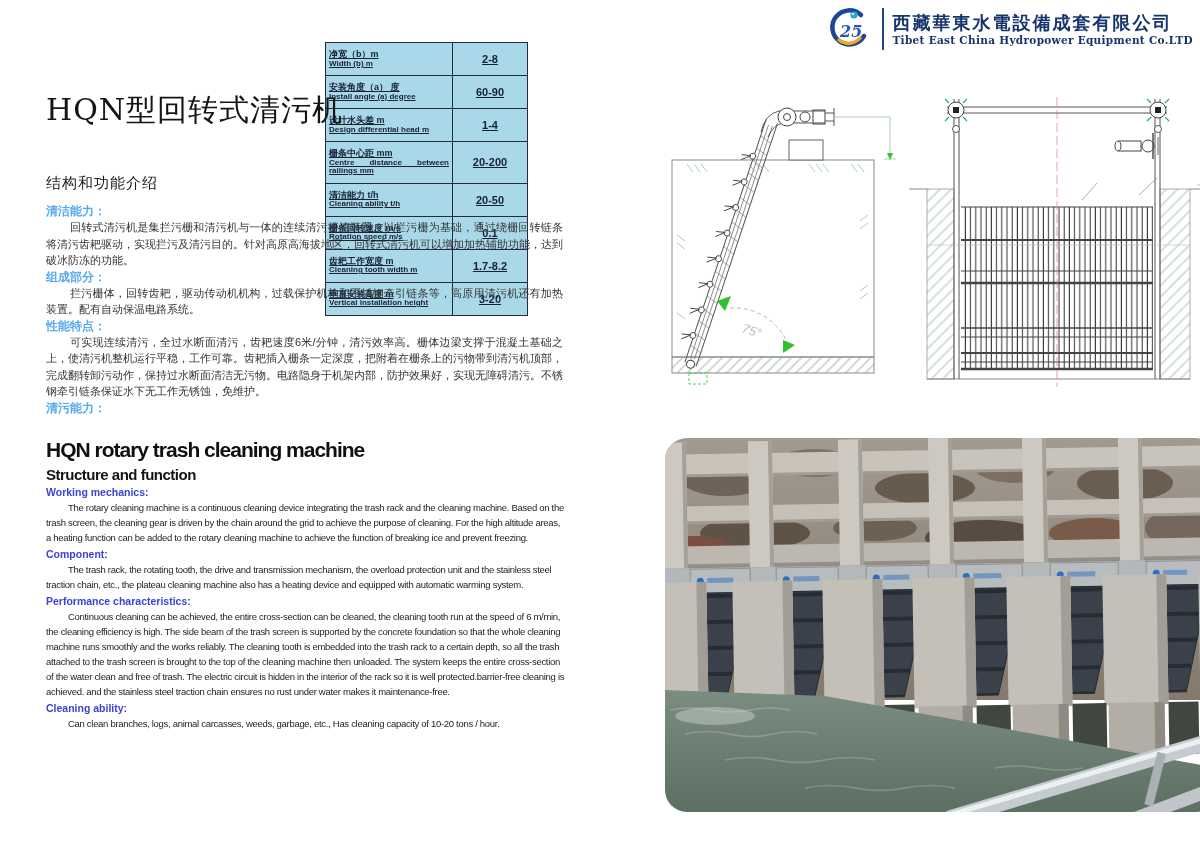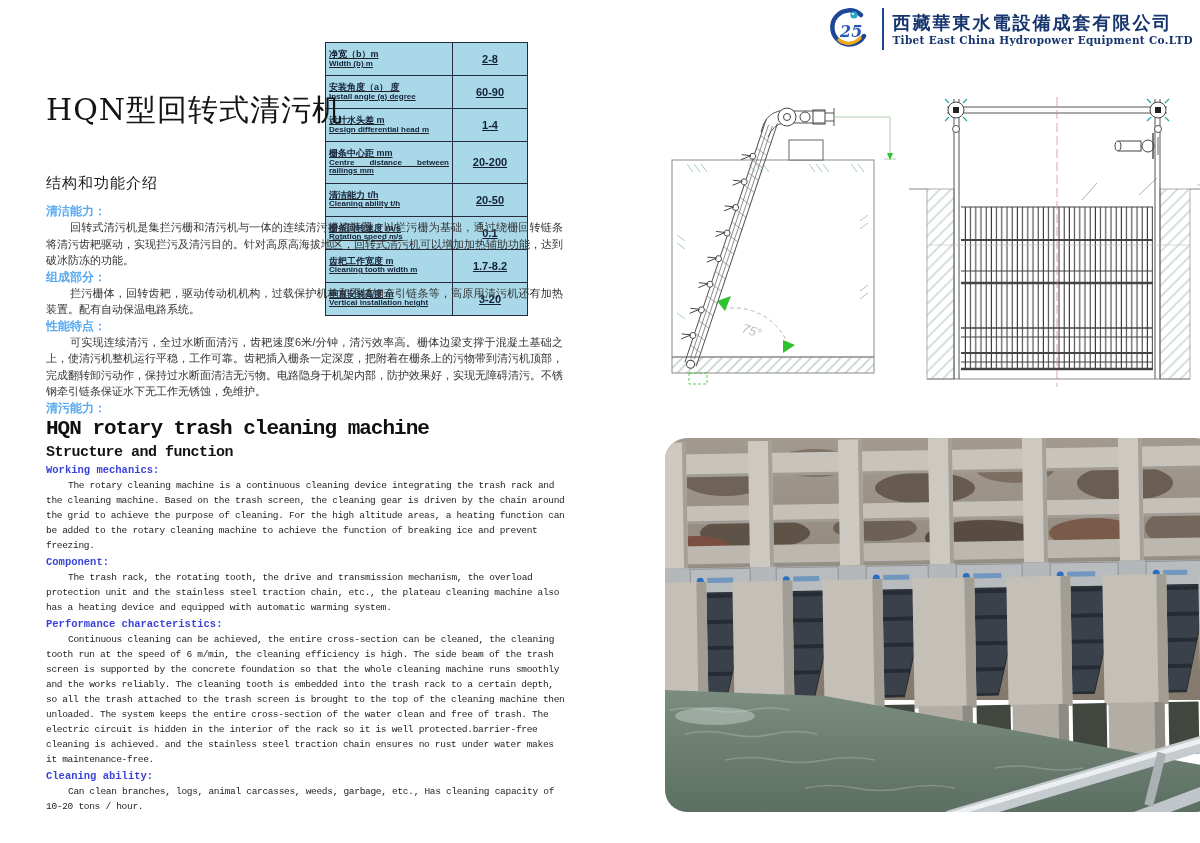--- a/index.html
+++ b/index.html
@@ -17,21 +17,21 @@
 
   
   #cn-title{left:14px;top:90px;font-family:"DejaVu Serif",serif;font-size:30px;color:#141414;
             letter-spacing:1px;white-space:nowrap;}
   #cn-intro{left:14px;top:174px;font-family:"DejaVu Serif",serif;font-size:15px;color:#1a1a1a;
             letter-spacing:1px;}
   #cn-sections{left:14px;top:203px;width:517px;height:237px;overflow:hidden;}
   .cn-heading{color:#57a9f1;font-size:12px;font-weight:bold;line-height:16px;}
   .cn-body{font-size:11px;color:#333;line-height:16.5px;text-align:justify;text-indent:24px;margin:0;}
 
-  #en-block{left:14px;top:417px;width:519px;font-family:Liberation Mono, monospace;}
+  #en-block{left:14px;top:438px;width:519px;font-family:Liberation Sans, sans-serif;}
   .en-title{font-size:21px;font-weight:bold;color:#101010;letter-spacing:-1px;white-space:nowrap;}
   .en-subtitle{font-size:15px;font-weight:bold;color:#141414;margin-top:4px;letter-spacing:-.5px;}
   .en-heading{color:#3a43d8;font-size:10.5px;font-weight:bold;line-height:15px;margin-top:2px;}
   .en-body{font-size:9.5px;letter-spacing:-.3px;line-height:15px;color:#1d1d1d;margin:0;text-indent:22px;}
 
   
   #specs-table{position:absolute;left:325px;top:42px;border-collapse:collapse;background:#a9d9e8;}
   #specs-table td{border:1px solid #252a3c;padding:7px 3px;vertical-align:middle;text-decoration:underline;}
   .cell-name{width:120px;}
   .cell-cn{font-size:9px;font-weight:bold;color:#14203a;line-height:9.5px;}

